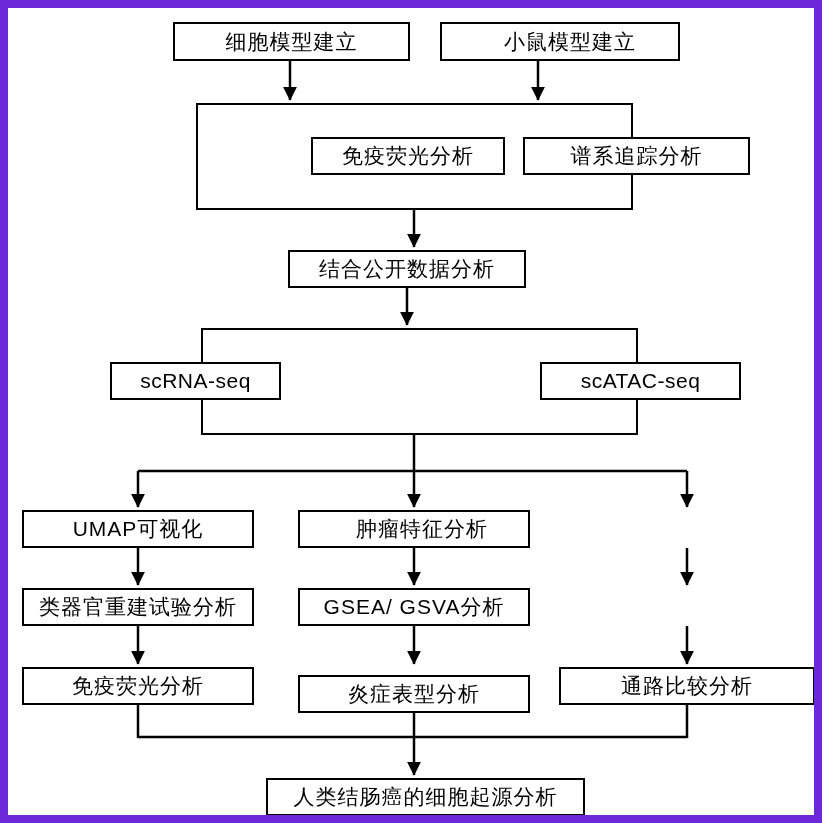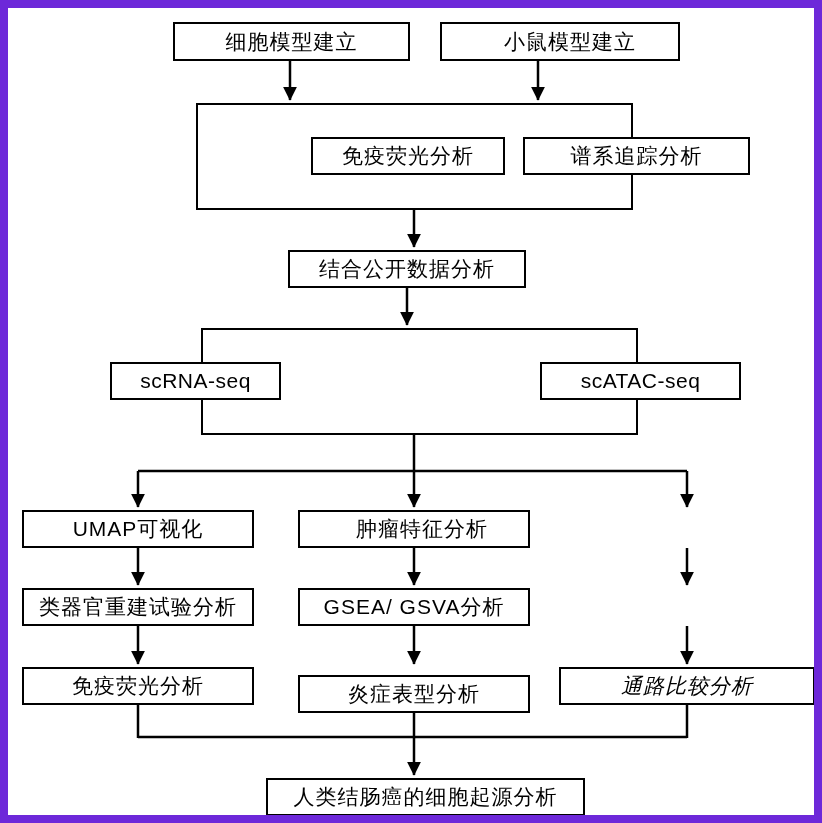--- a/index.html
+++ b/index.html
@@ -40,21 +40,21 @@
   .n-rna     {left:305px;top:354px;width:192px;height:38px;}
   .n-scatac  {left:532px;top:354px;width:201px;height:38px;}
   .n-umap    {left:14px; top:502px;width:232px;height:38px;}
   .n-tumor   {left:290px;top:502px;width:232px;height:38px;padding-left:16px;}
   .n-western {left:551px;top:502px;width:256px;height:38px;}
   .n-cluster {left:14px; top:580px;width:232px;height:38px;}
   .n-gsea    {left:290px;top:580px;width:232px;height:38px;}
   .n-organoid{left:551px;top:580px;width:256px;height:38px;}
   .n-deg     {left:14px; top:659px;width:232px;height:38px;}
   .n-inflam  {left:290px;top:667px;width:232px;height:38px;}
-  .n-pathway {left:551px;top:659px;width:256px;height:38px;font-style:italic;}
+  .n-pathway {left:551px;top:659px;width:256px;height:38px;}
   .n-origin  {left:258px;top:770px;width:319px;height:38px;}
 </style>
 </head>
 <body>
 
 <div class="canvas">
 
   <svg class="wires" viewBox="0 0 822 823" xmlns="http://www.w3.org/2000/svg">
     <defs>
       <marker id="ah" viewBox="0 0 10 10" refX="9.5" refY="5" markerWidth="14" markerHeight="16" markerUnits="userSpaceOnUse" orient="auto">

